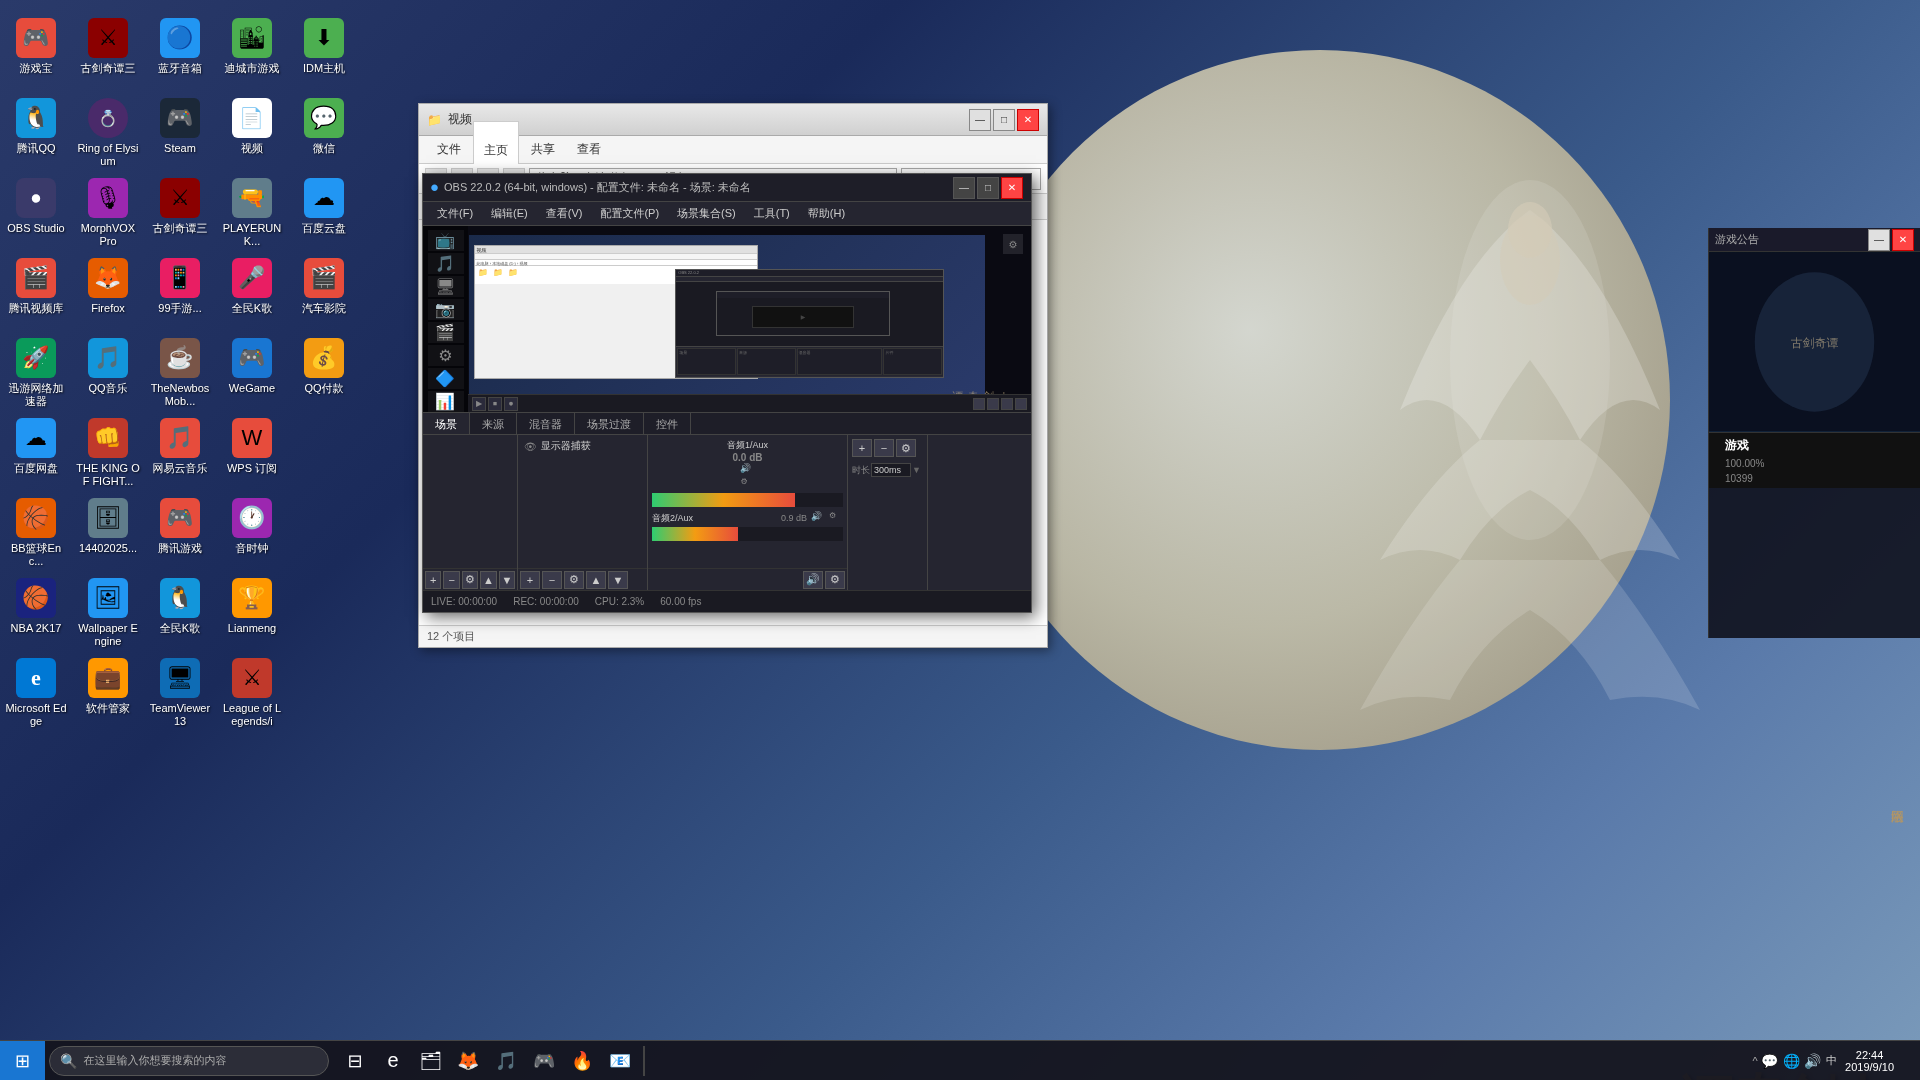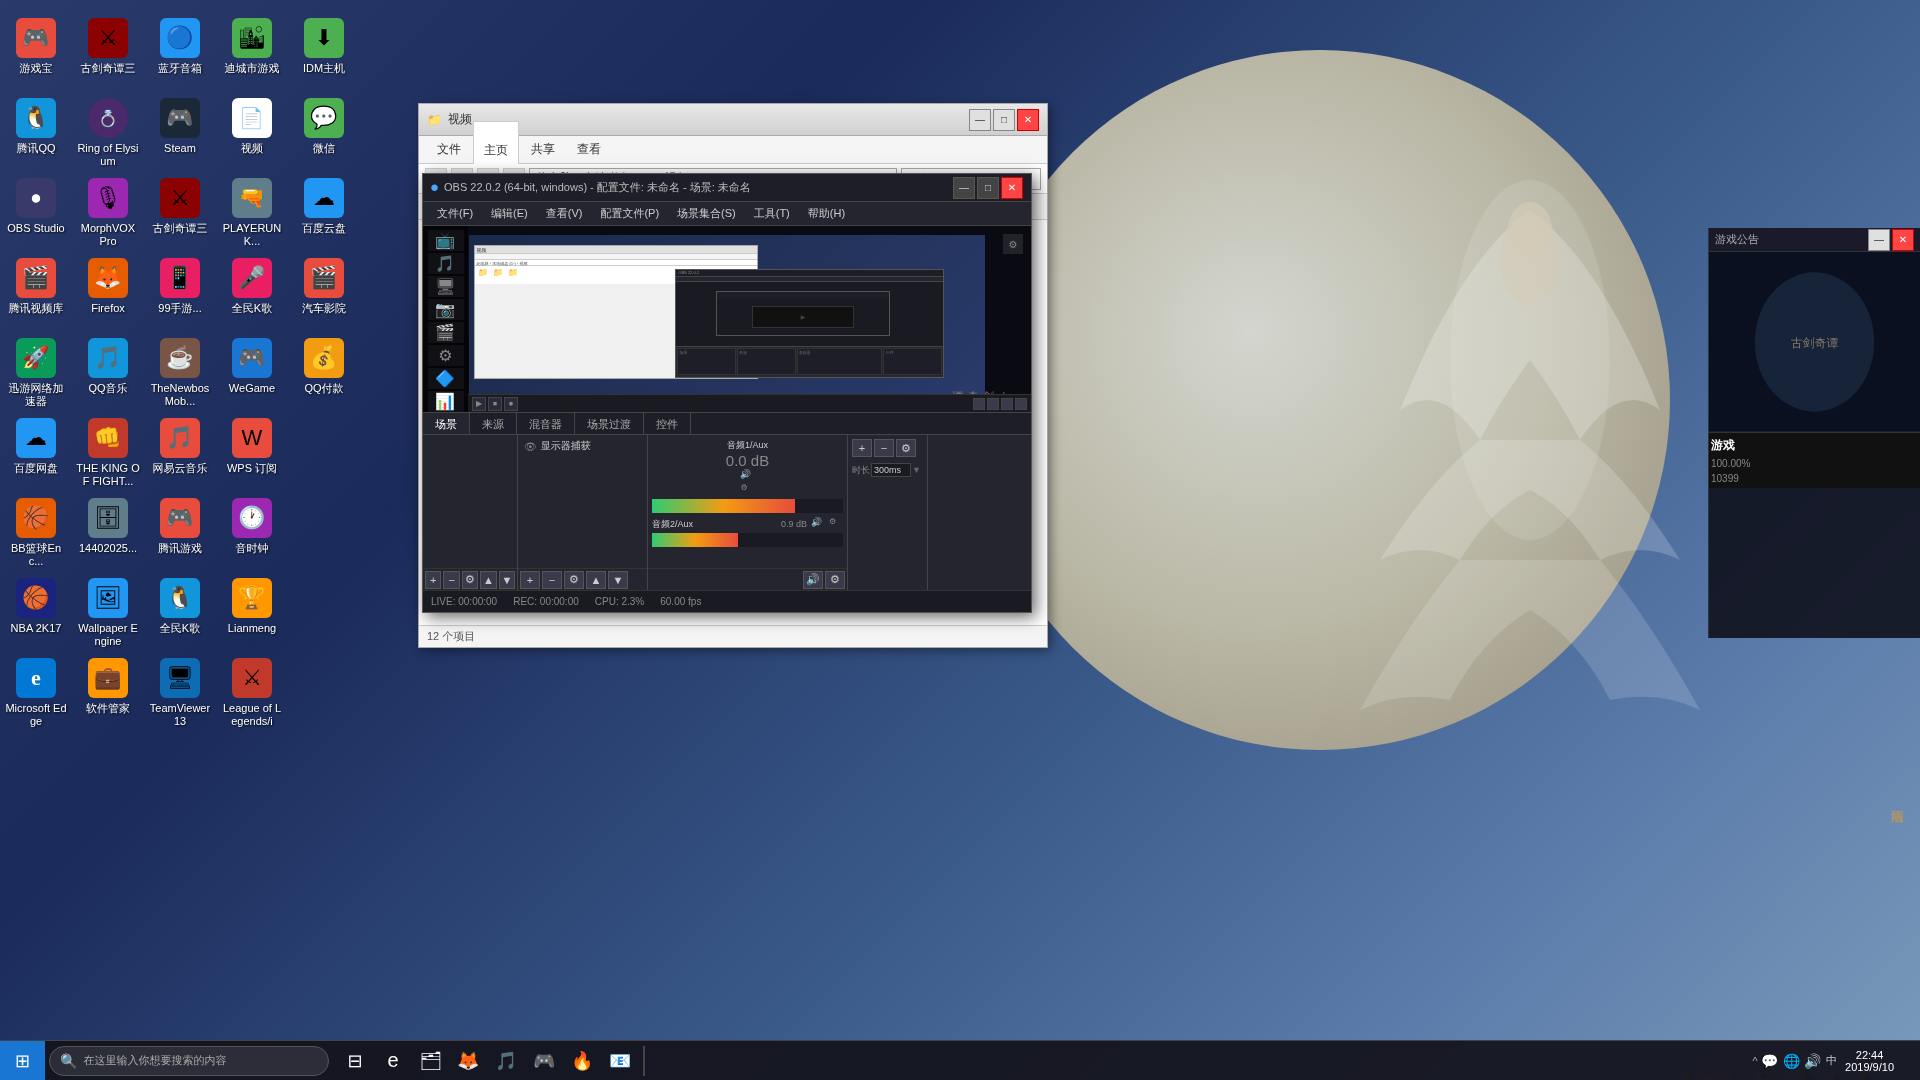--- a/index.html
+++ b/index.html
@@ -868,21 +868,21 @@
     </div>
     <div class="right-panel-content" style="height:180px;background:linear-gradient(180deg,#0a1520,#1a3a5a);">
       
       <svg width="100%" height="100%" viewBox="0 0 212 180">
         <rect width="212" height="180" fill="#0a1020"></rect>
         <ellipse cx="106" cy="90" rx="60" ry="70" fill="rgba(100,150,200,0.15)"></ellipse>
         <text x="106" y="95" fill="rgba(200,180,140,0.6)" font-size="12" text-anchor="middle" font-family="serif">古剑奇谭</text>
       </svg>
     </div>
 
-    <div style="background:#111;padding:4px 2px;border-top:1px solid #333;">
+    <div style="background:#111;padding:4px 16px;border-top:1px solid #333;">
       <div style="color:#fff;font-size:12px;font-weight:bold;margin-bottom:4px;">游戏</div>
       <div style="display:flex;justify-content:space-between;align-items:center;margin-bottom:4px;">
         <span style="color:#888;font-size:10px;">100.00%</span>
       </div>
       <div style="color:#888;font-size:10px;">10399</div>
     </div>
   </div>
 
   <div class="file-explorer">
     <div class="window-titlebar">
@@ -1082,21 +1082,21 @@
             <div class="obs-small-btn">▼</div>
           </div>
         </div>
 
         <div style="width:200px;border-right:1px solid #444;display:flex;flex-direction:column;">
           <div style="flex:1;padding:4px;">
 
             <div style="margin-bottom:4px;">
               <div style="display:flex;align-items:center;margin-bottom:2px;flex-direction:column;">
                 <span style="color:#ccc;font-size:9px;flex:1;">音频1/Aux</span>
-                <span style="color:#888;font-size:15px;">0.0 dB</span>
+                <span style="color:#888;font-size:10px;font-weight:bold;">0.0 dB</span>
                 <div style="width:14px;height:14px;font-size:9px;color:#888;cursor:pointer;">🔊</div>
                 <div style="width:14px;height:14px;font-size:8px;color:#888;cursor:pointer;">⚙</div>
               </div>
               <div class="obs-mixer-bar">
                 <div class="obs-mixer-fill" style="width:75%;"></div>
               </div>
             </div>
 
             <div>
               <div style="display:flex;align-items:center;gap:4px;margin-bottom:2px;">

